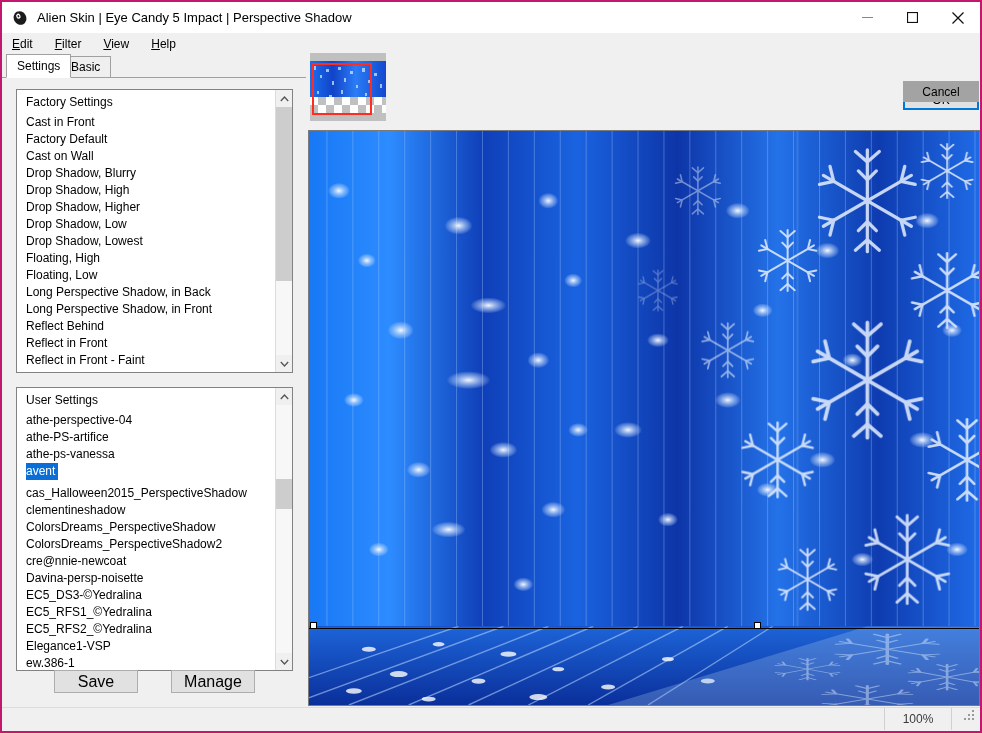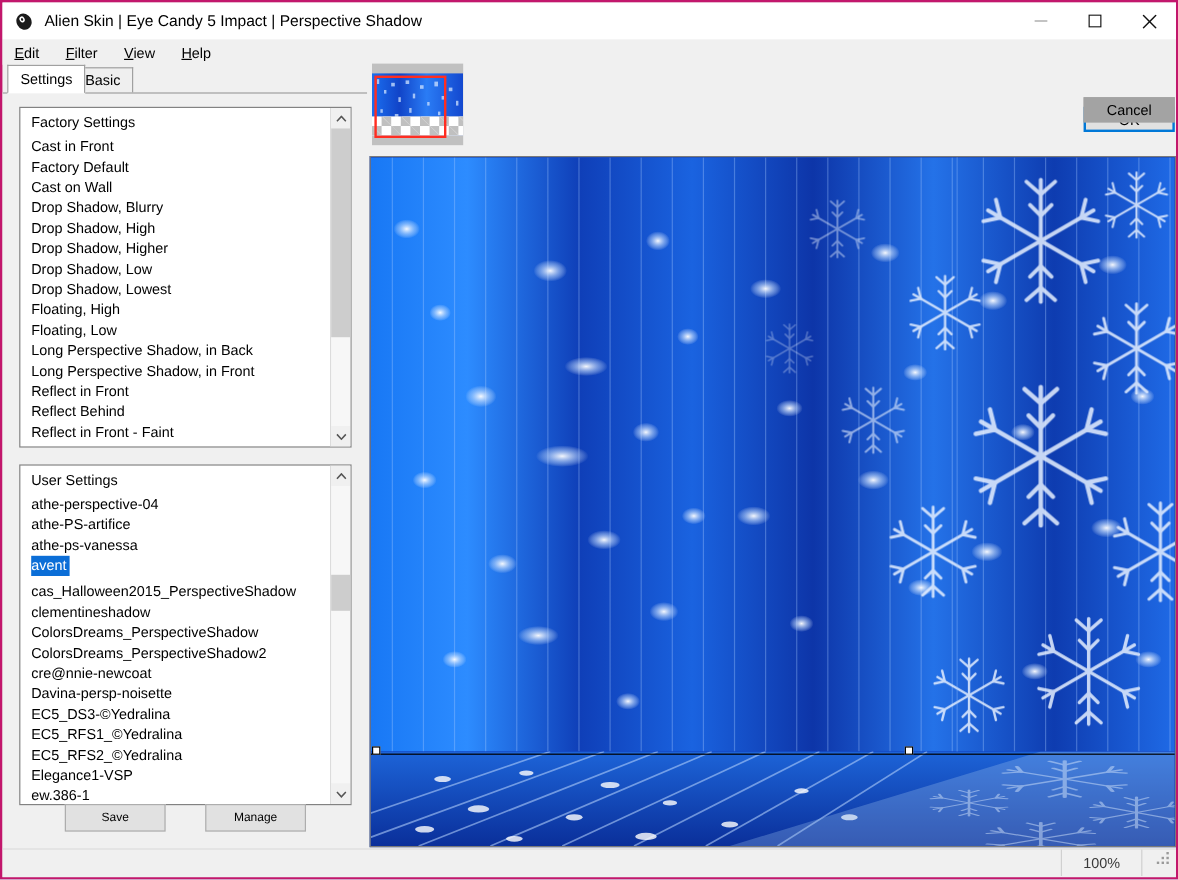--- a/index.html
+++ b/index.html
@@ -152,21 +152,21 @@
     position: absolute; left: 0; width: 16px;
     background: #cdcdcd;
   }
 
   
   .panelbtn {
     position: absolute;
     height: 23px; width: 84px;
     background: #e1e1e1;
     border: 1px solid #adadad;
-    font-size: 10px; color: #000;
+    font-size: 16px; color: #000;
     display: flex; align-items: center; justify-content: center;
     font-family: "Liberation Sans", sans-serif;
   }
   #btn-save   { left: 52px; top: 592px; }
   #btn-manage { left: 169px; top: 592px; }
 
   
   #rightpanel {
     position: absolute; left: 304px; top: 48px;
     width: 674px; height: 657px;
@@ -356,22 +356,22 @@
             <div class="list-item">Cast on Wall</div>
             <div class="list-item">Drop Shadow, Blurry</div>
             <div class="list-item">Drop Shadow, High</div>
             <div class="list-item">Drop Shadow, Higher</div>
             <div class="list-item">Drop Shadow, Low</div>
             <div class="list-item">Drop Shadow, Lowest</div>
             <div class="list-item">Floating, High</div>
             <div class="list-item">Floating, Low</div>
             <div class="list-item">Long Perspective Shadow, in Back</div>
             <div class="list-item">Long Perspective Shadow, in Front</div>
+            <div class="list-item">Reflect Behind</div>
             <div class="list-item">Reflect in Front</div>
-            <div class="list-item">Reflect Behind</div>
             <div class="list-item">Reflect in Front - Faint</div>
           </div>
       </div>
       <div class="vsb">
         <div class="vsb-arrow up">
           <svg width="9" height="6" viewBox="0 0 9 6">
               <polyline points="0.8,5 4.5,1 8.2,5" fill="none" stroke="#555" stroke-width="1.3"></polyline>
             </svg>
         </div>
         <div class="vsb-track">

